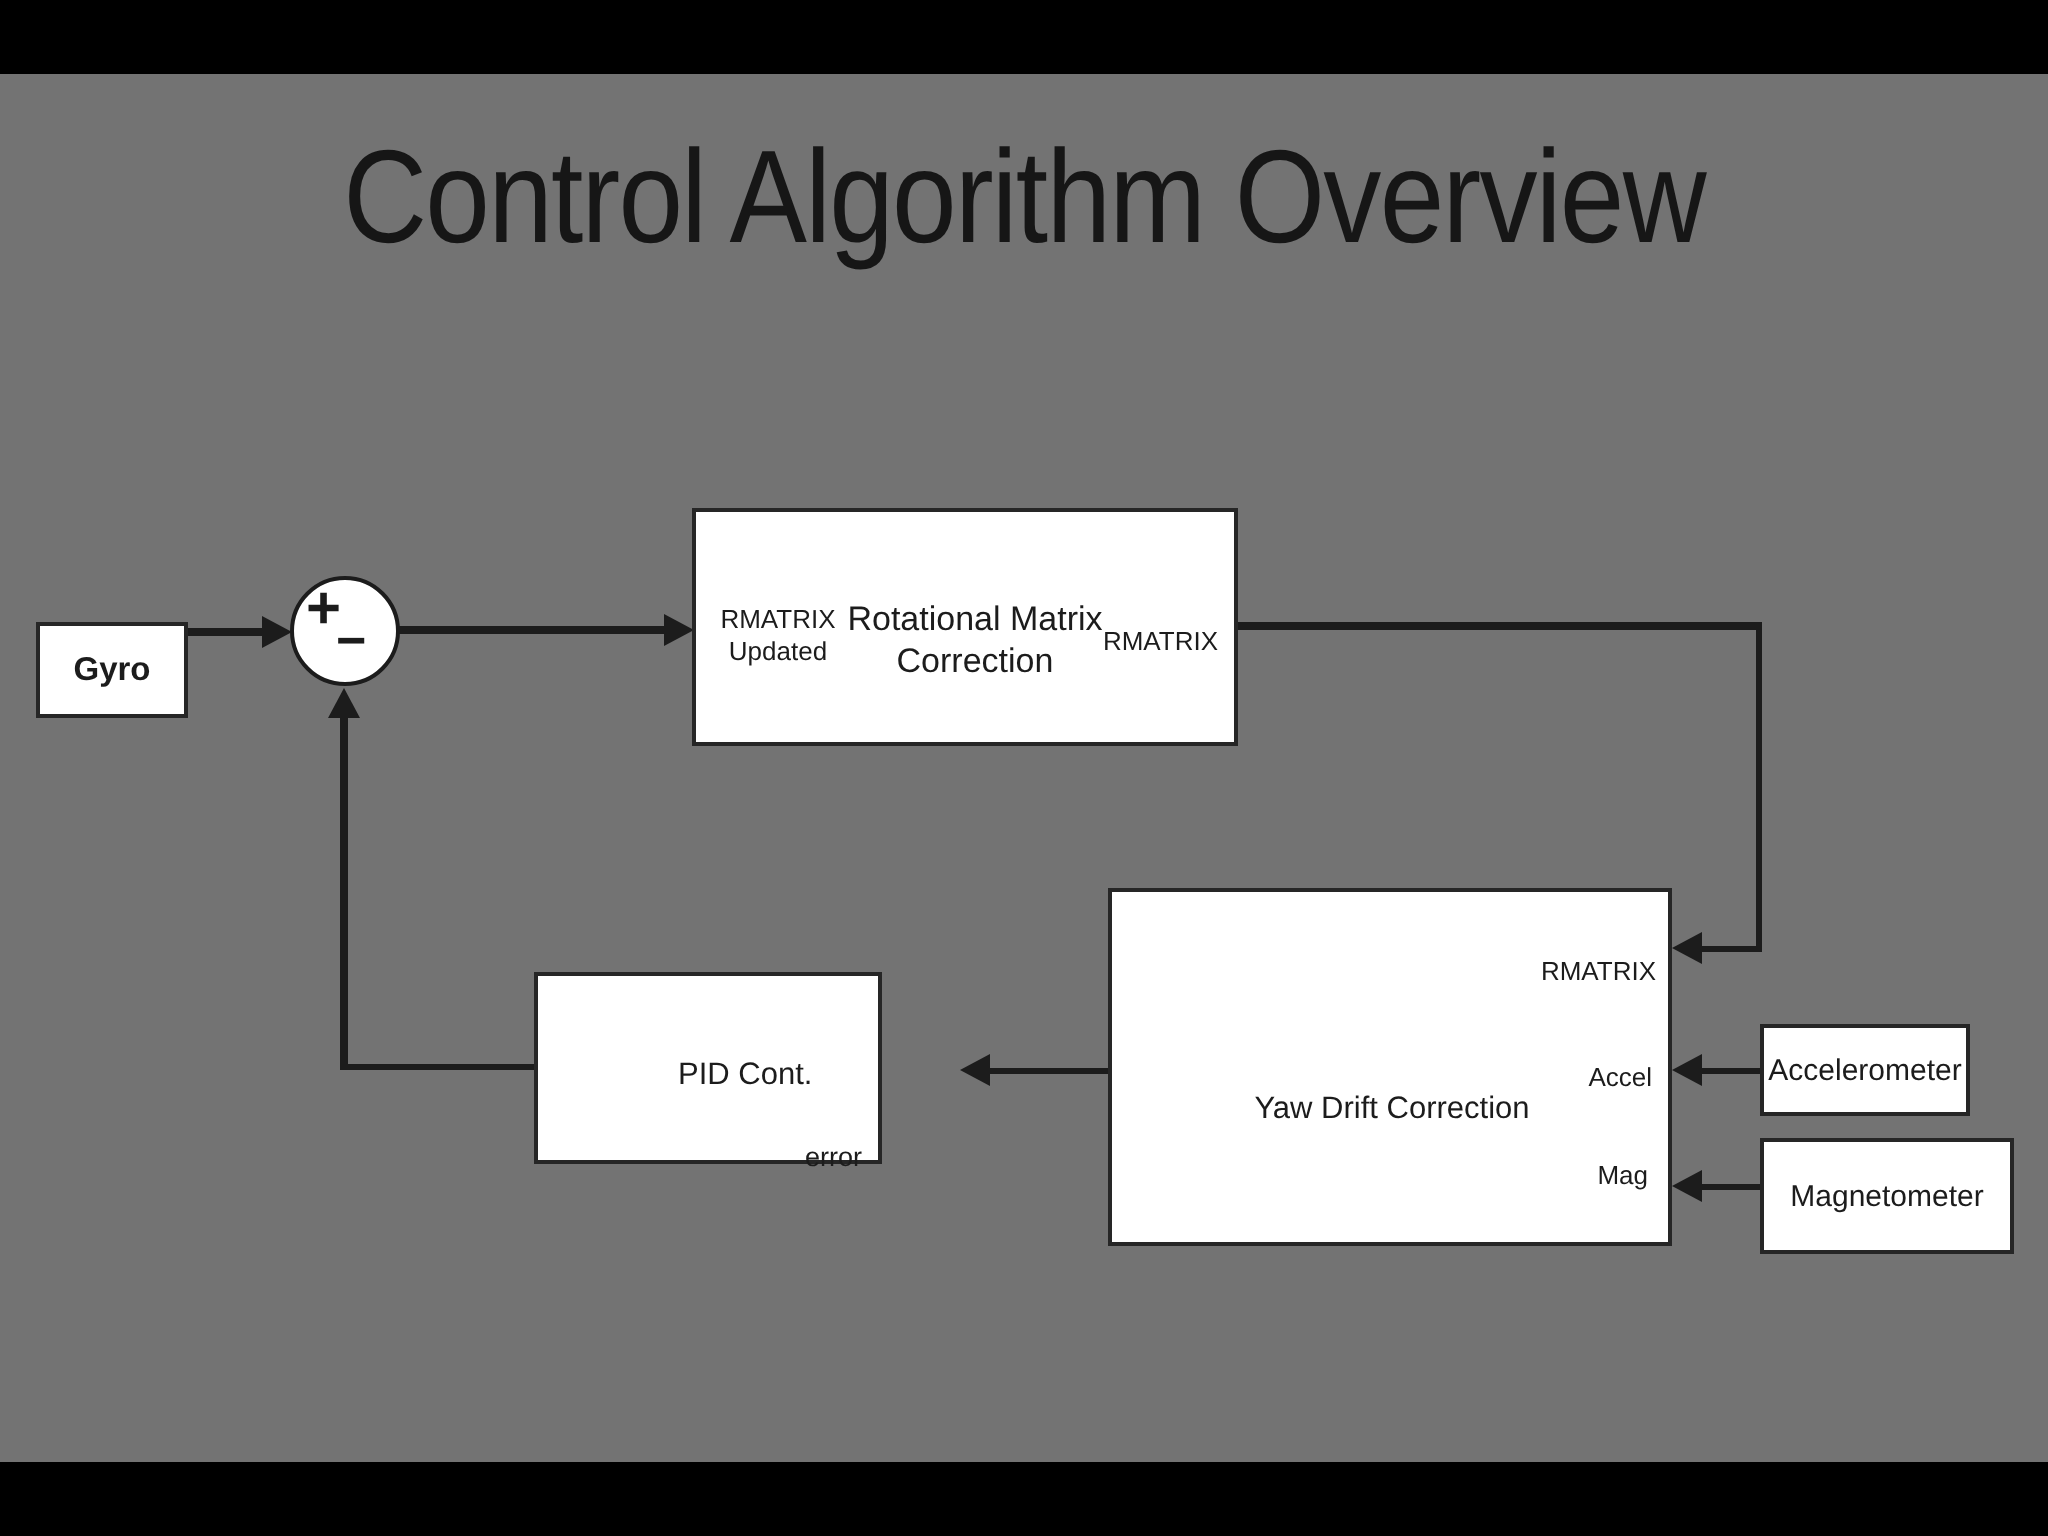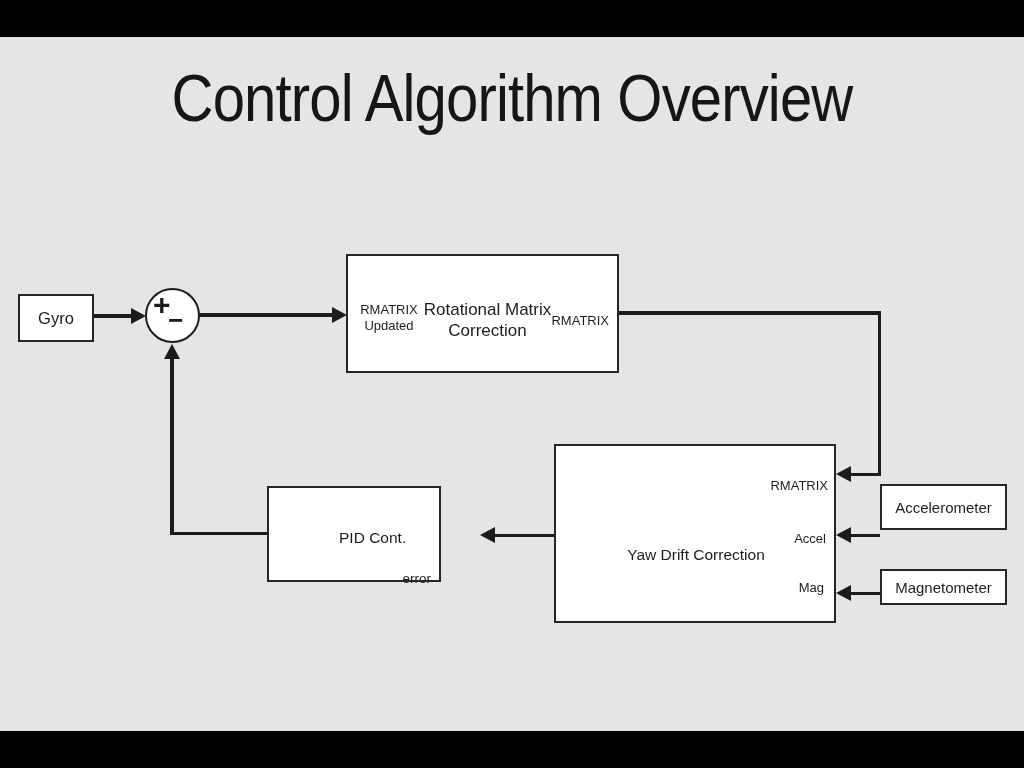--- a/index.html
+++ b/index.html
@@ -1,16 +1,16 @@
 <!DOCTYPE html>
 <html><head>
 <meta charset="utf-8">
 <style>
   html,body{margin:0;padding:0;background:#fff;}
-  .canvas{position:relative;width:1024px;height:768px;background:#e5e5e5;overflow:hidden;
+  .canvas{position:relative;width:1024px;height:768px;background:#737373;overflow:hidden;
           font-family:"Liberation Sans",sans-serif;color:#1c1c1c;}
   .letterbox{position:absolute;left:0;width:1024px;height:37px;background:#000;}
   .letterbox.top{top:0;}
   .letterbox.bottom{top:731px;}
   .slide-title{position:absolute;left:0;right:0;top:60px;text-align:center;
                font-size:66px;font-weight:400;color:#161616;letter-spacing:-1px;
                transform:scaleX(0.88);transform-origin:center;white-space:nowrap;}
   .box{position:absolute;border:2px solid #262626;background:#fff;box-sizing:border-box;}
   .flexc{display:flex;align-items:center;justify-content:center;}
   .lbl{color:#1c1c1c;}
@@ -33,21 +33,21 @@
 </head>
 <body>
 
 <div class="canvas">
 
   <div class="letterbox top"></div>
   <div class="letterbox bottom"></div>
 
   <div class="slide-title">Control Algorithm Overview</div>
 
-  <div class="box flexc" style="left:18px;top:294px;width:76px;height:48px;">
+  <div class="box flexc" style="left:18px;top:311px;width:76px;height:48px;font-weight:bold;">
     <span class="lbl" style="font-size:16.5px;">Gyro</span>
   </div>
 
   <div class="hline" style="left:94px;top:314px;width:39px;height:4px;"></div>
   <div class="ah right" style="left:131px;top:308px;"></div>
 
   <div class="sum">
     <span class="plus">+</span>
     <span class="minus">−</span>
   </div>
@@ -72,27 +72,27 @@
   <div class="hline" style="left:850px;top:472.5px;width:29px;"></div>
   <div class="ah left" style="left:836px;top:466px;"></div>
 
   <div class="box" style="left:554px;top:444px;width:282px;height:179px;">
     <span class="abs lbl" style="left:30px;width:220px;top:84px;text-align:center;font-size:15.5px;margin-top:16px;">Yaw Drift Correction</span>
     <span class="abs port" style="right:6px;top:32px;">RMATRIX</span>
     <span class="abs port" style="right:8px;top:85px;">Accel</span>
     <span class="abs port" style="right:10px;top:134px;text-align:center;">Mag</span>
   </div>
 
-  <div class="box flexc" style="left:880px;top:484px;width:127px;height:46px;">
+  <div class="box flexc" style="left:880px;top:512px;width:105px;height:46px;">
     <span class="lbl" style="font-size:15px;">Accelerometer</span>
   </div>
   <div class="hline" style="left:850px;top:533.5px;width:30px;"></div>
   <div class="ah left" style="left:836px;top:527px;"></div>
 
-  <div class="box flexc" style="left:880px;top:569px;width:127px;height:36px;">
+  <div class="box flexc" style="left:880px;top:569px;width:127px;height:58px;">
     <span class="lbl" style="font-size:15px;">Magnetometer</span>
   </div>
   <div class="hline" style="left:850px;top:591.5px;width:30px;"></div>
   <div class="ah left" style="left:836px;top:585px;"></div>
 
   <div class="hline" style="left:493px;top:533.5px;width:61px;"></div>
   <div class="ah left" style="left:480px;top:527px;"></div>
 
   <div class="box" style="left:267px;top:486px;width:174px;height:96px;">
     <span class="abs lbl" style="left:70px;top:41px;font-size:15.5px;">PID Cont.</span>

